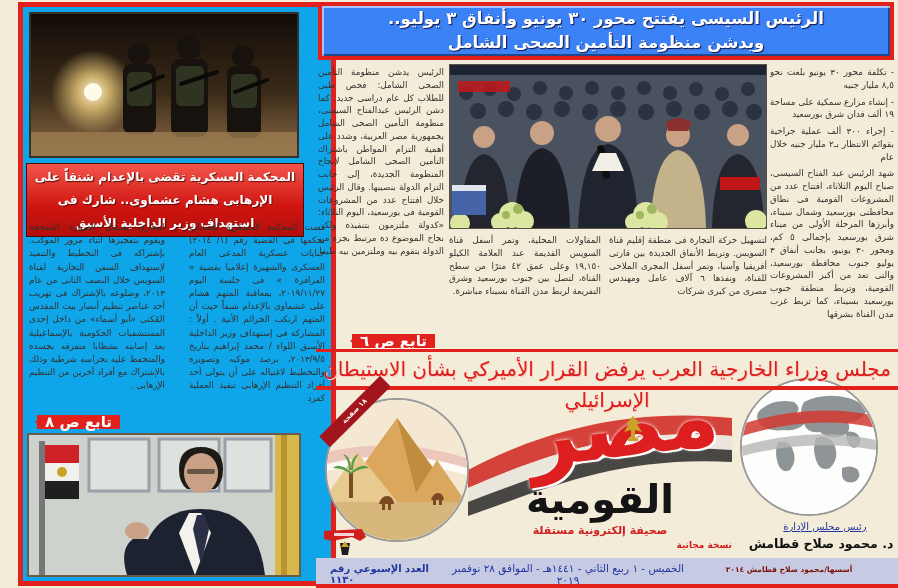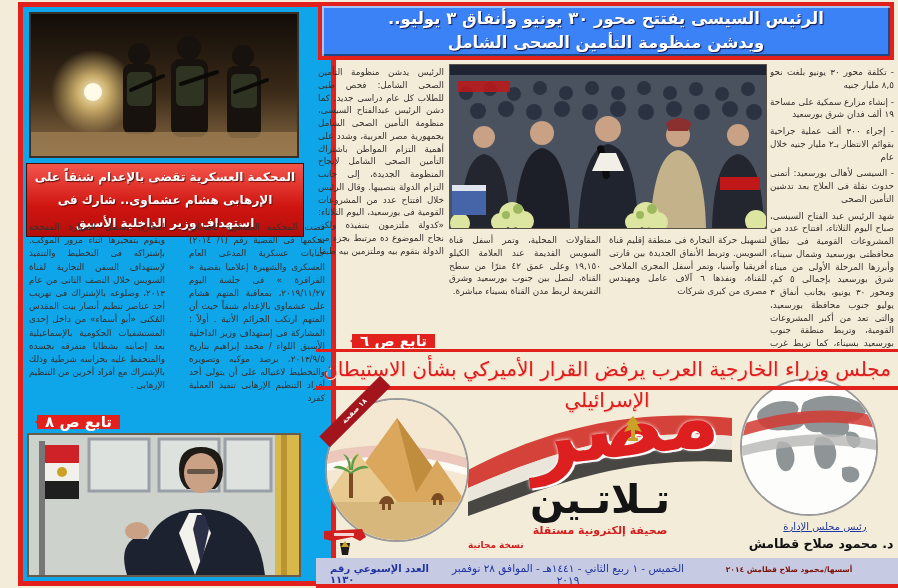--- a/index.html
+++ b/index.html
@@ -209,21 +209,20 @@
     <rect x="2" y="120" width="34" height="6" fill="#dfe4ee"></rect>
     <rect x="270" y="112" width="40" height="13" fill="#c01818"></rect>
     <rect x="8" y="16" width="52" height="11" fill="#c01818" opacity="0.85"></rect>
   </svg>
 </div>
 
 <div class="abs rtl main-col" style="left:770px;top:66px;width:124px;height:284px;">
   <div class="bullet-line">- تكلفة محور ٣٠ يونيو بلغت نحو ٨,٥ مليار جنيه</div>
   <div class="bullet-line">- إنشاء مزارع سمكية على مساحة ١٩ ألف فدان شرق بورسعيد</div>
   <div class="bullet-line">- إجراء ٣٠٠ ألف عملية جراحية بقوائم الانتظار بـ٢ مليار جنيه خلال عام</div>
-  <div class="bullet-line">- السيسى لأهالى بورسعيد: أتمنى حدوث نقلة فى العلاج بعد تدشين التأمين الصحى</div>
   <div>شهد الرئيس عبد الفتاح السيسى، صباح اليوم الثلاثاء، افتتاح عدد من المشروعات القومية فى نطاق محافظتى بورسعيد وشمال سيناء، وأبرزها المرحلة الأولى من ميناء شرق بورسعيد بإجمالى ٥ كم، ومحور ٣٠ يونيو، بجانب أنفاق ٣ يوليو جنوب محافظة بورسعيد، والتى تعد من أكبر المشروعات القومية، وتربط منطقة جنوب بورسعيد بسيناء، كما تربط غرب مدن القناة بشرقها</div>
 </div>
 
 <div class="abs rtl main-col" style="left:318px;top:66px;width:126px;height:264px;">الرئيس يدشن منظومة التأمين الصحى الشامل: فحص طبى للطلاب كل عام دراسى جديد. كما دشن الرئيس عبدالفتاح السيسى، منظومة التأمين الصحى الشامل بجمهورية مصر العربية، وشدد على أهمية التزام المواطن باشتراك التأمين الصحى الشامل لإنجاح المنظومة الجديدة، إلى جانب التزام الدولة بنصيبها. وقال الرئيس خلال افتتاح عدد من المشروعات القومية فى بورسعيد، اليوم الثلاثاء: «كدولة ملتزمون بتنفيذه ولكن نجاح الموضوع ده مرتبط بجزء من الدولة بتقوم بيه وملتزمين بيه طبقا</div>
 <div class="cont-tag" style="left:352px;top:334px;z-index:4;">تابع ص ٦</div>
 
 <div class="abs rtl main-col" style="left:449px;top:234px;width:152px;height:112px;">المقاولات المحلية، وتمر أسفل قناة السويس القديمة عند العلامة الكيلو ١٩,١٥٠ وعلى عمق ٤٢ مترًا من سطح القناة، لتصل بين جنوب بورسعيد وشرق التفريعة لربط مدن القناة بسيناء مباشرة.</div>
 <div class="abs rtl main-col" style="left:609px;top:234px;width:158px;height:112px;">لتسهيل حركة التجارة فى منطقة إقليم قناة السويس. وتربط الأنفاق الجديدة بين قارتى أفريقيا وآسيا، وتمر أسفل المجرى الملاحى للقناة، ونفذها ٦ آلاف عامل ومهندس مصرى من كبرى شركات</div>
 
 <div class="abs sep-thin"></div>
@@ -268,23 +267,23 @@
   <svg class="abs" style="left:0;top:8px;" width="264" height="120" viewBox="0 0 264 120">
     <path d="M0,72 C60,40 150,8 264,20 L264,38 C150,28 70,60 0,90 Z" fill="#d03028" opacity="0.9"></path>
     <path d="M0,90 C70,60 150,28 264,38 L264,52 C150,44 75,76 0,104 Z" fill="#eae6dc"></path>
     <path d="M0,104 C75,76 150,44 264,52 L264,64 C150,58 80,90 0,118 Z" fill="#2a2a2a" opacity="0.85"></path>
   </svg>
   <div class="abs rtl logo-main" style="right:14px;top:-14px;">مصر</div>
   <svg class="abs" style="left:152px;top:26px;" width="26" height="26" viewBox="0 0 26 26">
     <polygon points="13,0 20,8 17,8 22,16 15,14 15,22 11,22 11,14 4,16 9,8 6,8" fill="#c9a227"></polygon>
     <rect x="8" y="22" width="10" height="3" fill="#c9a227"></rect>
   </svg>
-  <div class="abs rtl logo-sub" style="left:0;top:86px;width:264px;text-align:center;">تـلاتـين</div>
+  <div class="abs rtl logo-sub" style="left:0;top:86px;width:264px;text-align:center;">القومية</div>
   <div class="abs rtl tag1" style="left:0;top:134px;width:264px;text-align:center;">صحيفة إلكترونية مستقلة</div>
-  <div class="abs rtl tag2" style="left:0;top:150px;width:264px;text-align:left;">نسخة مجانية</div>
+  <div class="abs rtl tag2" style="left:0;top:150px;width:264px;text-align:right;">نسخة مجانية</div>
 </div>
 
 <div class="abs circle-art" style="left:740px;top:378px;width:138px;height:138px;">
   <svg width="134" height="134" viewBox="0 0 134 134">
     <rect width="134" height="134" fill="#fdfdfb"></rect>
     <g fill="#8f9496">
       <path d="M18,30 q14,-12 34,-8 q8,6 2,12 q12,0 10,8 q-8,10 -22,8 q-16,2 -24,-6 q-6,-8 0,-14z"></path>
       <path d="M36,62 q10,-2 14,6 q6,12 -2,22 q-8,4 -12,-6 q-4,-12 0,-22z"></path>
       <path d="M62,22 q20,-10 44,-4 q16,4 18,14 q-6,10 -18,10 q4,10 -6,14 q-14,4 -22,-4 q-12,2 -16,-8 q-6,-14 0,-22z"></path>
       <path d="M74,58 q12,-4 18,6 q6,14 -4,24 q-10,4 -14,-8 q-4,-12 0,-22z"></path>

